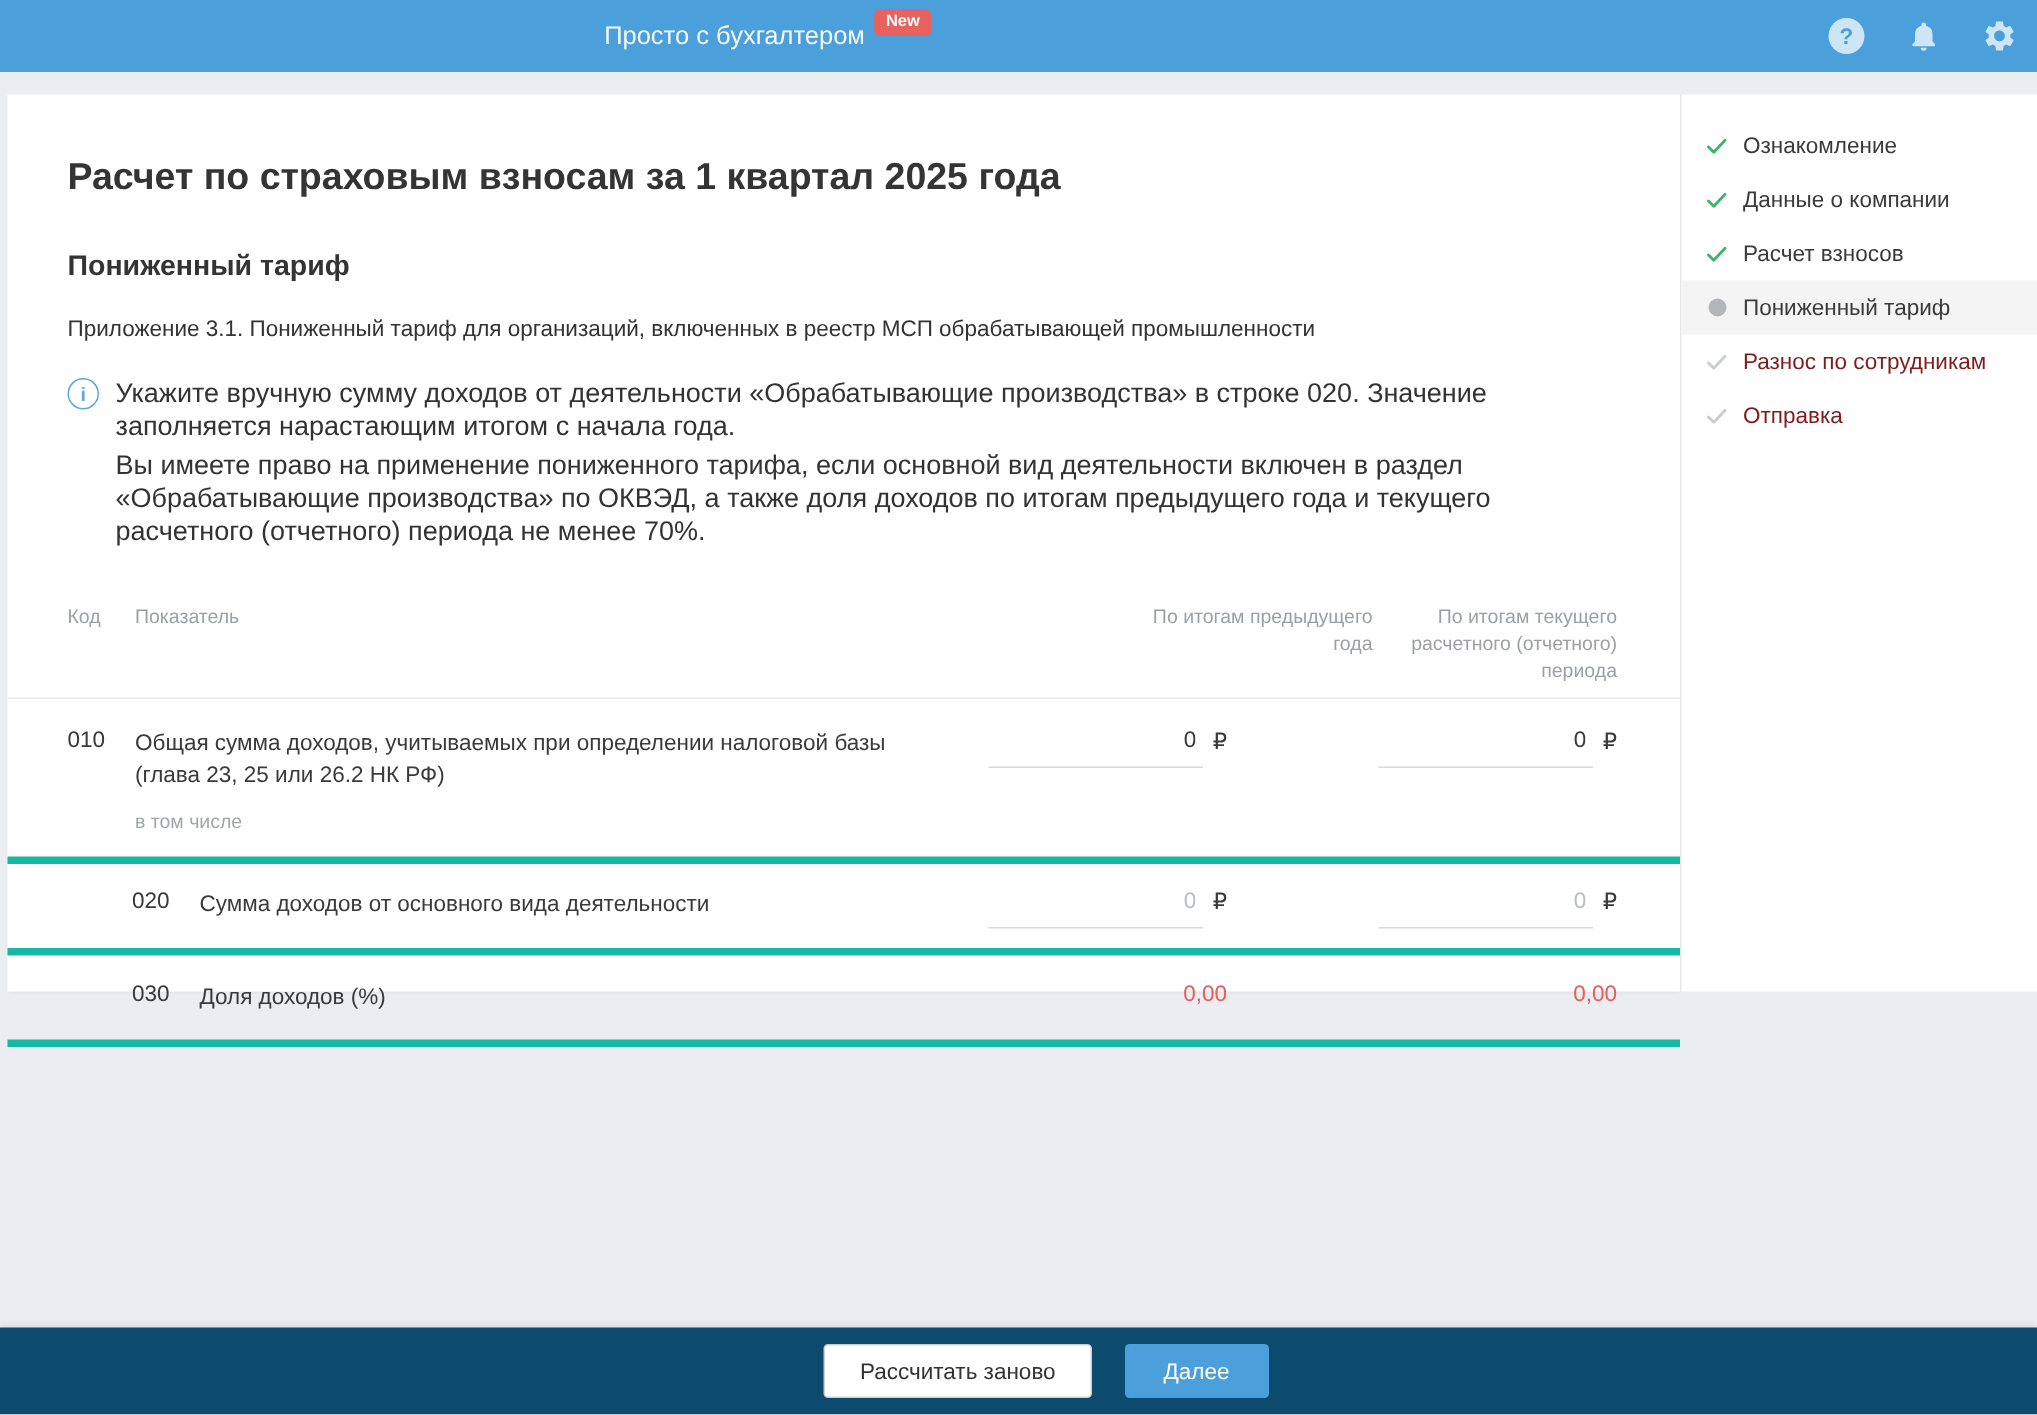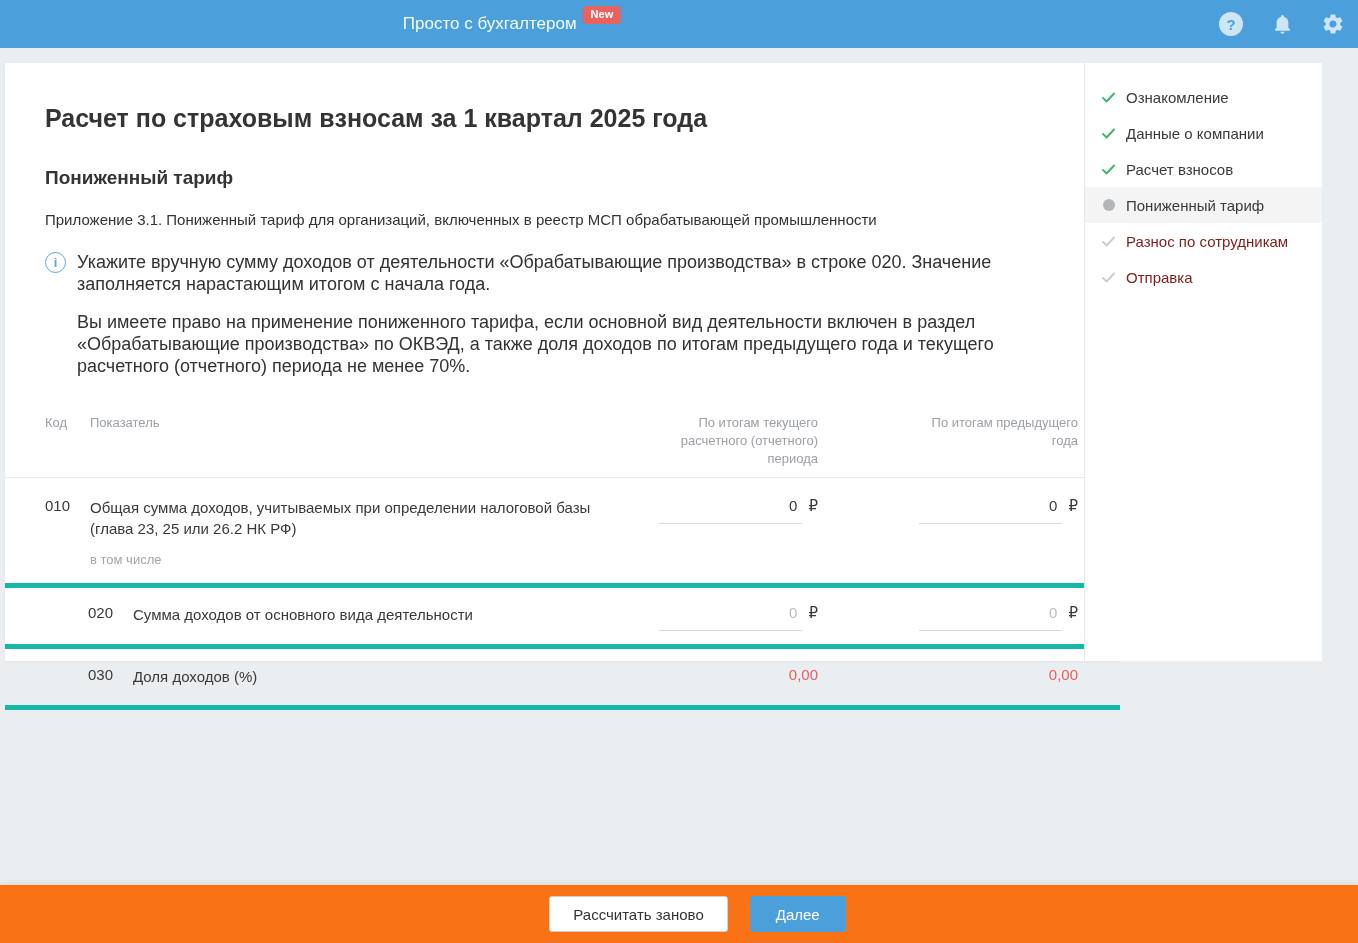--- a/index.html
+++ b/index.html
@@ -62,21 +62,21 @@
     display:flex; gap:11px;
   }
   .info-icon {
     flex:0 0 auto; width:21px; height:21px; margin-top:1px;
     border:1.5px solid #5fa5de; border-radius:50%;
     color:#5fa5de; font-size:13px; font-weight:bold;
     display:flex; align-items:center; justify-content:center;
   }
   .info-texts { flex:1; }
   .info-texts p { font-size:18px; color:#333; line-height:22px; }
-  .info-texts p + p { margin-top:16px; }
+  .info-texts p + p { margin-top:4px; }
 
   
   .tariff-table { margin-top:37px; }
   .thead {
     display:flex; align-items:flex-start;
     padding:0 42px 9px 40px;
     border-bottom:1px solid #e9e9e9;
     color:#9ba0a6; font-size:13px; line-height:18px;
   }
   .th-code { width:45px; }
@@ -104,37 +104,37 @@
     border:none; border-bottom:1px solid #d9d9d9;
     text-align:right; padding:0 5px 9px 0;
     font-family:inherit; font-size:15px; color:#3a3a3a;
   }
   input.money::placeholder { color:#b9bdc1; opacity:1; }
   .rub { margin-left:6px; color:#3a3a3a; }
   .red-val { color:#e85d5d; }
 
   
   .sidebar {
-    position:absolute; left:1084px; top:63px; width:238px; height:598px;
+    position:absolute; left:1120px; top:63px; width:238px; height:598px;
     background:#fff; border-left:1px solid #e5e7e9;
   }
   .steps { padding-top:16px; }
   .step {
     height:36px; display:flex; align-items:center;
     padding-left:15px; font-size:15px; color:#3a3a3a; cursor:pointer;
   }
   .step.active { background:#f4f4f4; }
   .step.pending { color:#7f1d1d; }
   .step-icon { width:17px; height:17px; margin-right:9px; display:flex; align-items:center; justify-content:center; flex:0 0 auto; }
   .dot { width:12px; height:12px; border-radius:50%; background:#b3b6b9; }
 
   
   .footer {
     position:absolute; left:0; right:0; bottom:0; height:58px;
-    background:#f97316; box-shadow:0 -2px 5px rgba(0,0,0,0.08);
+    background:#0c4a6e; box-shadow:0 -2px 5px rgba(0,0,0,0.08);
     display:flex; align-items:center; justify-content:center; gap:22px;padding-left:37px;
   }
   .btn {
     height:36px; border-radius:3px; font-family:inherit; font-size:15px; cursor:pointer;
   }
   .btn-secondary {
     background:#fff; border:1px solid #cfcfcf; color:#333; padding:0 23px;
   }
   .btn-primary {
     background:#4ba0dc; border:1px solid #4ba0dc; color:#fff; padding:0 25px;
@@ -176,22 +176,22 @@
     <div class="info-texts">
       <p>Укажите вручную сумму доходов от деятельности «Обрабатывающие производства» в строке 020. Значение заполняется нарастающим итогом с начала года.</p>
       <p>Вы имеете право на применение пониженного тарифа, если основной вид деятельности включен в раздел «Обрабатывающие производства» по ОКВЭД, а также доля доходов по итогам предыдущего года и текущего расчетного (отчетного) периода не менее 70%.</p>
     </div>
   </div>
 
   <div class="tariff-table">
     <div class="thead">
       <span class="th-code">Код</span>
       <span class="th-label">Показатель</span>
+      <span class="th-val second">По итогам предыдущего года</span>
       <span class="th-val">По итогам текущего расчетного (отчетного) периода</span>
-      <span class="th-val second">По итогам предыдущего года</span>
     </div>
 
     <div class="trow row-010">
       <span class="code">010</span>
       <div class="row-label">
         <div>Общая сумма доходов, учитываемых при определении налоговой базы (глава 23, 25 или 26.2 НК РФ)</div>
         <div class="row-note">в том числе</div>
       </div>
       <div class="val-cell">
         <input class="money" type="text" value="0" style="">

